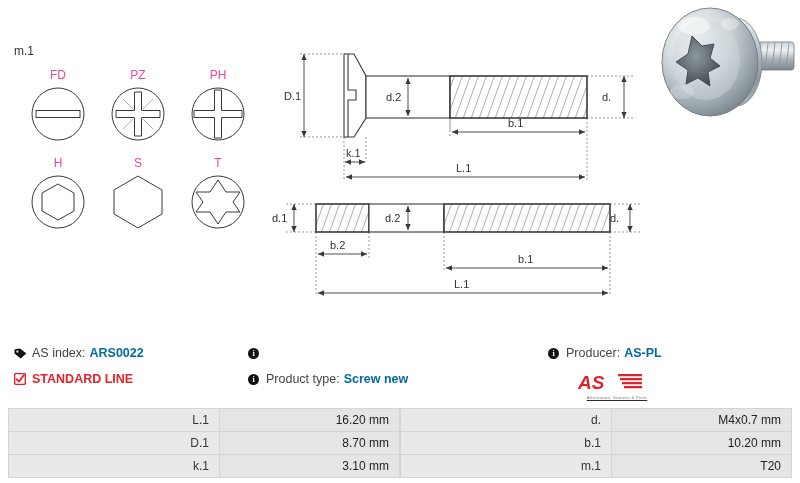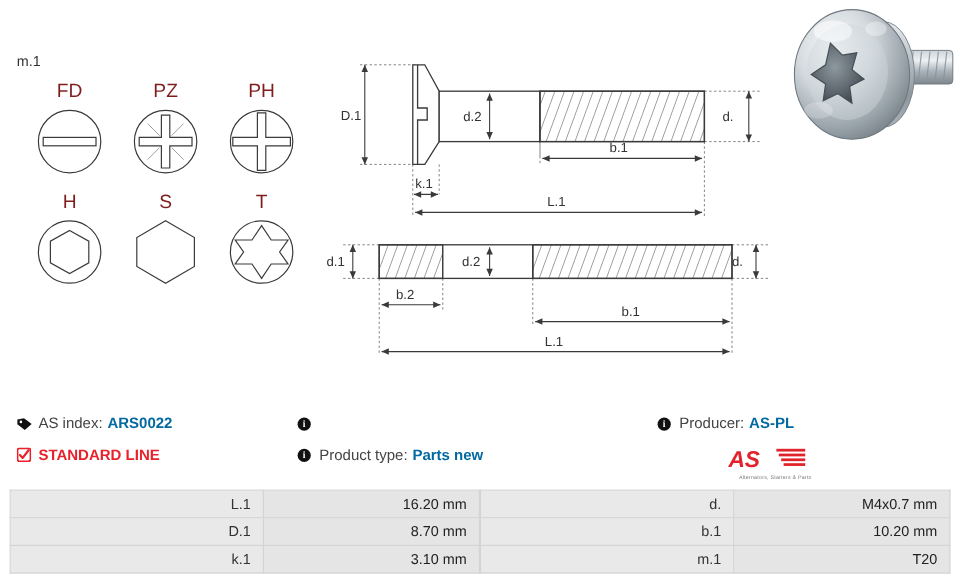--- a/index.html
+++ b/index.html
@@ -36,22 +36,22 @@
     position: absolute;
     left: 18px; top: 68px;
     width: 240px;
   }
   .head-row { display: flex; }
   .head-cell {
     width: 80px;
     text-align: center;
   }
   .head-label {
-    font-size: 16px;
-    color: #7f1d1d;
+    font-size: 12px;
+    color: #ec4899;
     margin-bottom: 4px;
     display: block;
   }
   .head-ico { display: block; margin: 0 auto; }
 
   
   .drawing-top {
     position: absolute;
     left: 262px; top: 32px;
   }
@@ -106,23 +106,24 @@
     font-size: 8px;
     font-weight: bold;
     line-height: 11px;
     text-align: center;
     font-family: "Liberation Serif", serif;
   }
 
   
   .logo-wrap {
     position: absolute;
-    left: 591px; top: 372px;
+    left: 562px; top: 372px;
     width: 110px; height: 30px;
     text-align: center;
+    text-decoration: underline;
   }
   .logo-tag {
     font-size: 4.4px;
     color: #7b7b7b;
     letter-spacing: 0.2px;
     margin-top: 1px;
   }
 
   
   .tables {
@@ -449,21 +450,21 @@
         <span class="ico-slot">
           <span class="i-circle">i</span>
         </span>
       </div>
 
       <div class="info-line">
         <span class="ico-slot">
           <span class="i-circle">i</span>
         </span>
         <span class="txt">Product type:</span>
-        <span class="val" style="margin-left:4px;">Parts new</span>
+        <span class="val" style="margin-left:4px;">Screw new</span>
       </div>
     </div>
 
     <div class="info-col col-c">
       <div class="info-line">
         <span class="ico-slot">
           <span class="i-circle">i</span>
         </span>
         <span class="txt">Producer:</span>
         <span class="val" style="margin-left:4px;">AS-PL</span>

